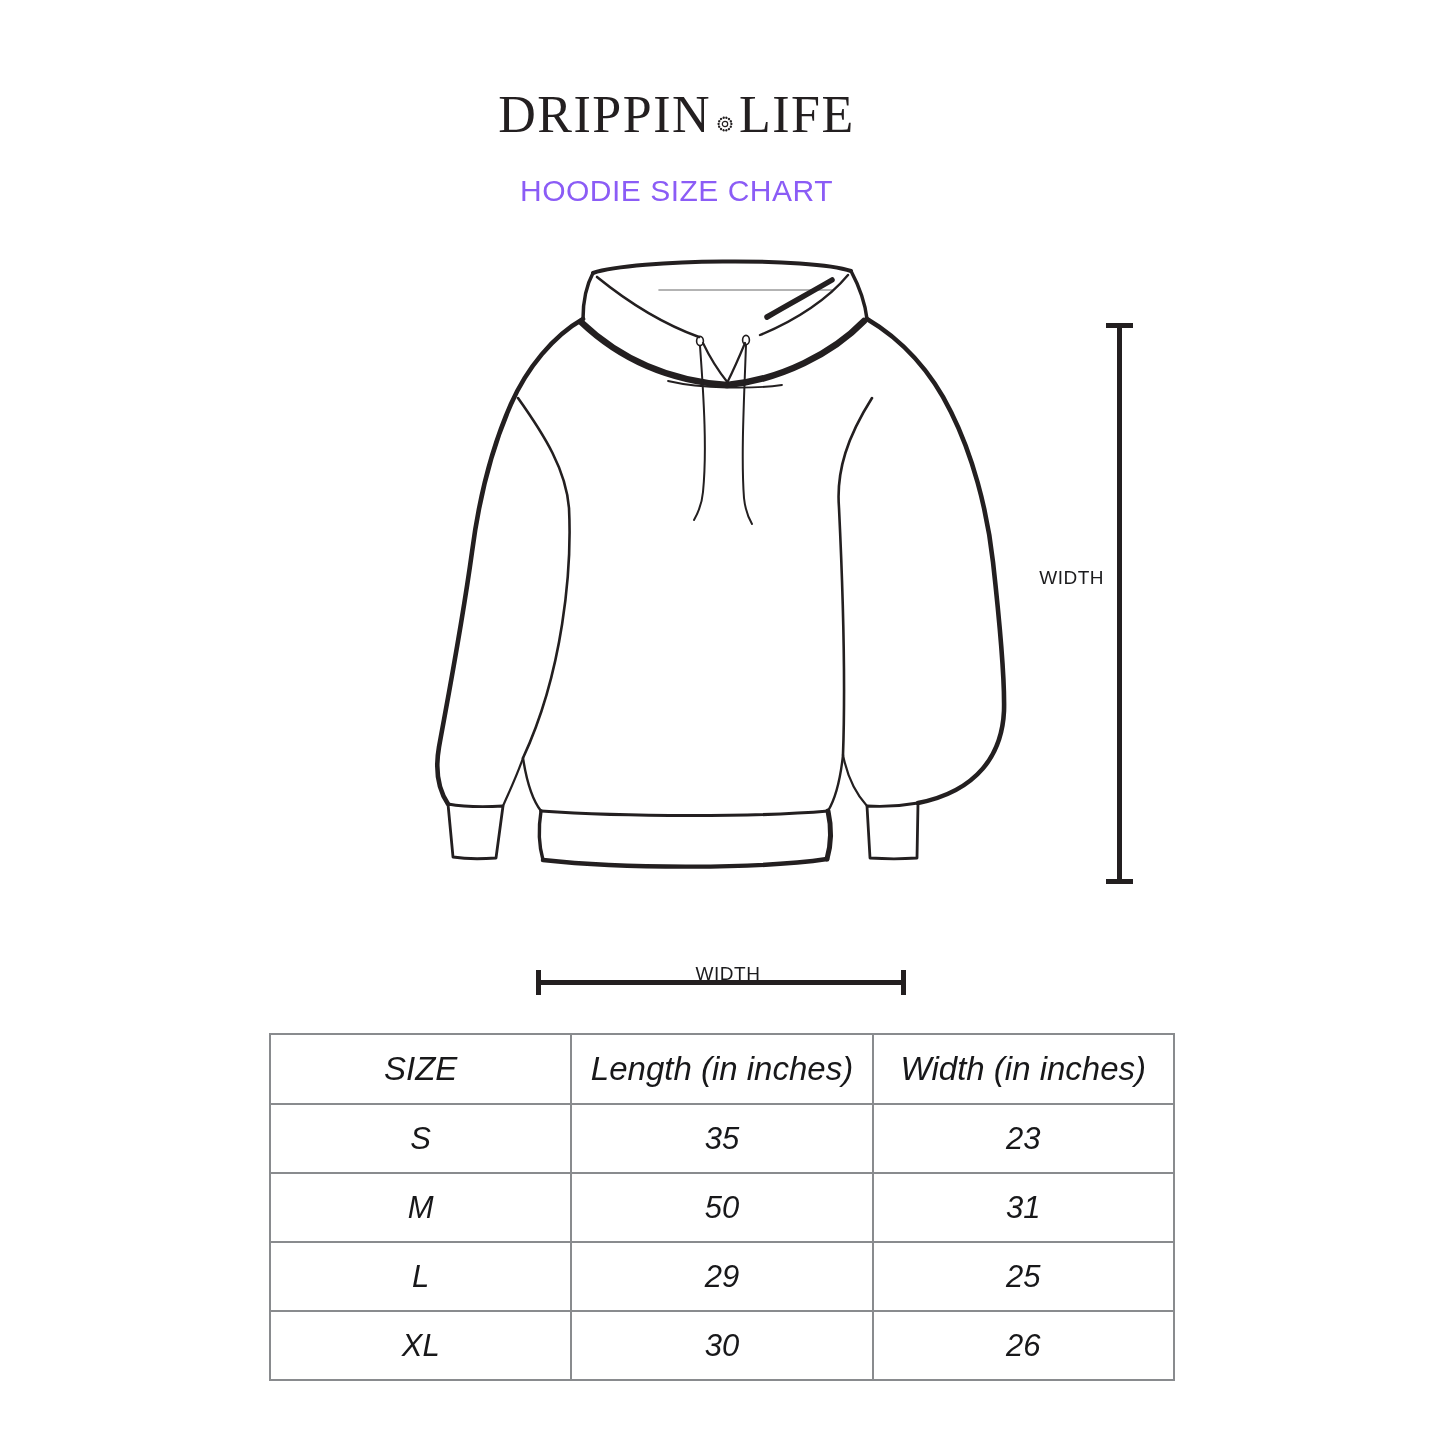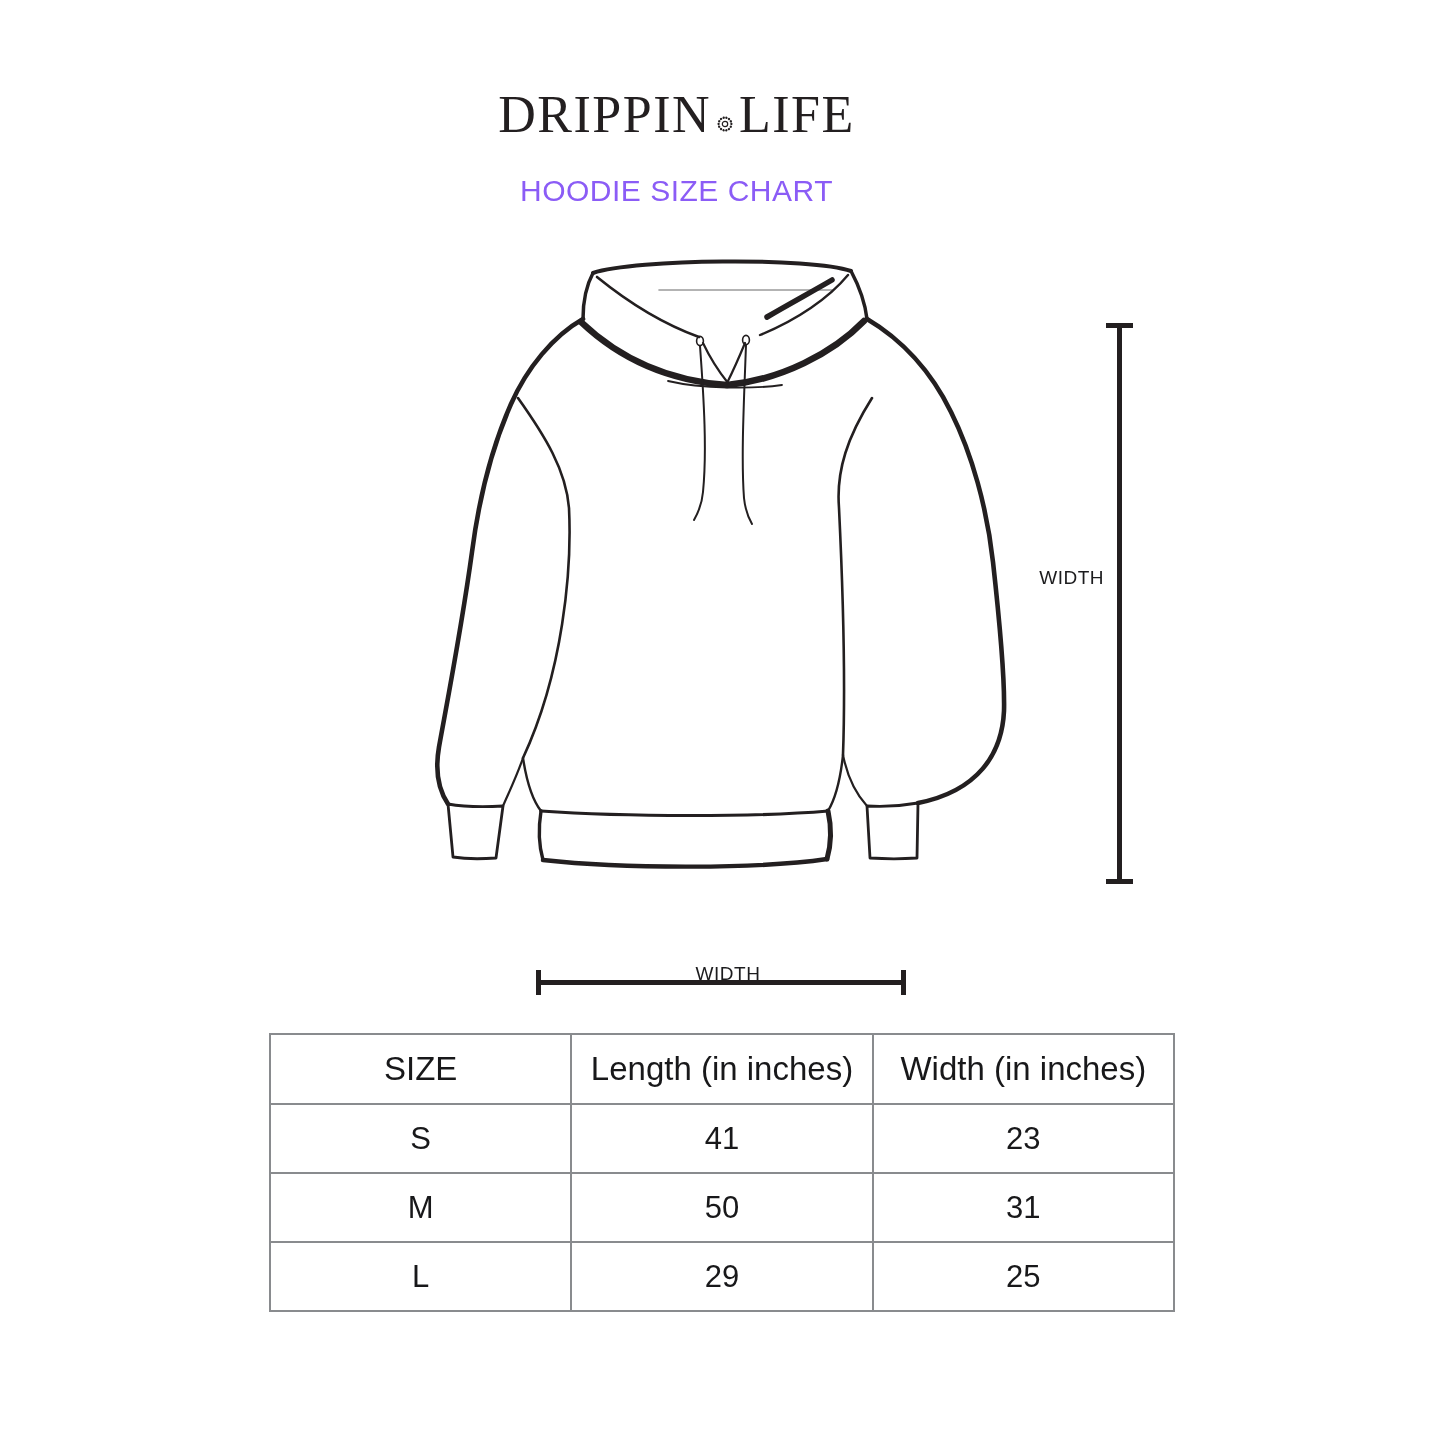--- a/index.html
+++ b/index.html
@@ -37,21 +37,21 @@
     font-size:19px; letter-spacing:0.5px; color:#1c1c1e;
   }
   
   .size-table {
     position:absolute; left:269px; top:1033px;
     border-collapse:collapse; table-layout:fixed;
     width:906px; background:#ffffff;
   }
   .size-table td {
     border:2px solid #898b8e; text-align:center; vertical-align:middle;
-    color:#18181a; padding:0;
+    color:#18181a; padding:0;font-style:italic;
   }
   .size-table tr.head td { height:68px; font-size:33px; }
   .size-table tr.data td { height:67px; font-size:31px; }
   .size-table { border:2px solid #76787b; }
 </style>
 </head>
 <body>
 
 <div class="canvas">
 
@@ -129,29 +129,34 @@
 
   <table class="size-table">
     <tbody>
       <tr class="head">
         <td>SIZE</td>
         <td>Length (in inches)</td>
         <td>Width (in inches)</td>
       </tr>
       <tr class="data">
         <td>S</td>
-        <td>41</td>
+        <td>35</td>
         <td>23</td>
       </tr>
       <tr class="data">
         <td>M</td>
         <td>50</td>
         <td>31</td>
       </tr>
       <tr class="data">
         <td>L</td>
         <td>29</td>
         <td>25</td>
       </tr>
+      <tr class="data">
+        <td>XL</td>
+        <td>30</td>
+        <td>26</td>
+      </tr>
     </tbody>
   </table>
 
 </div>
 
 </body></html>

